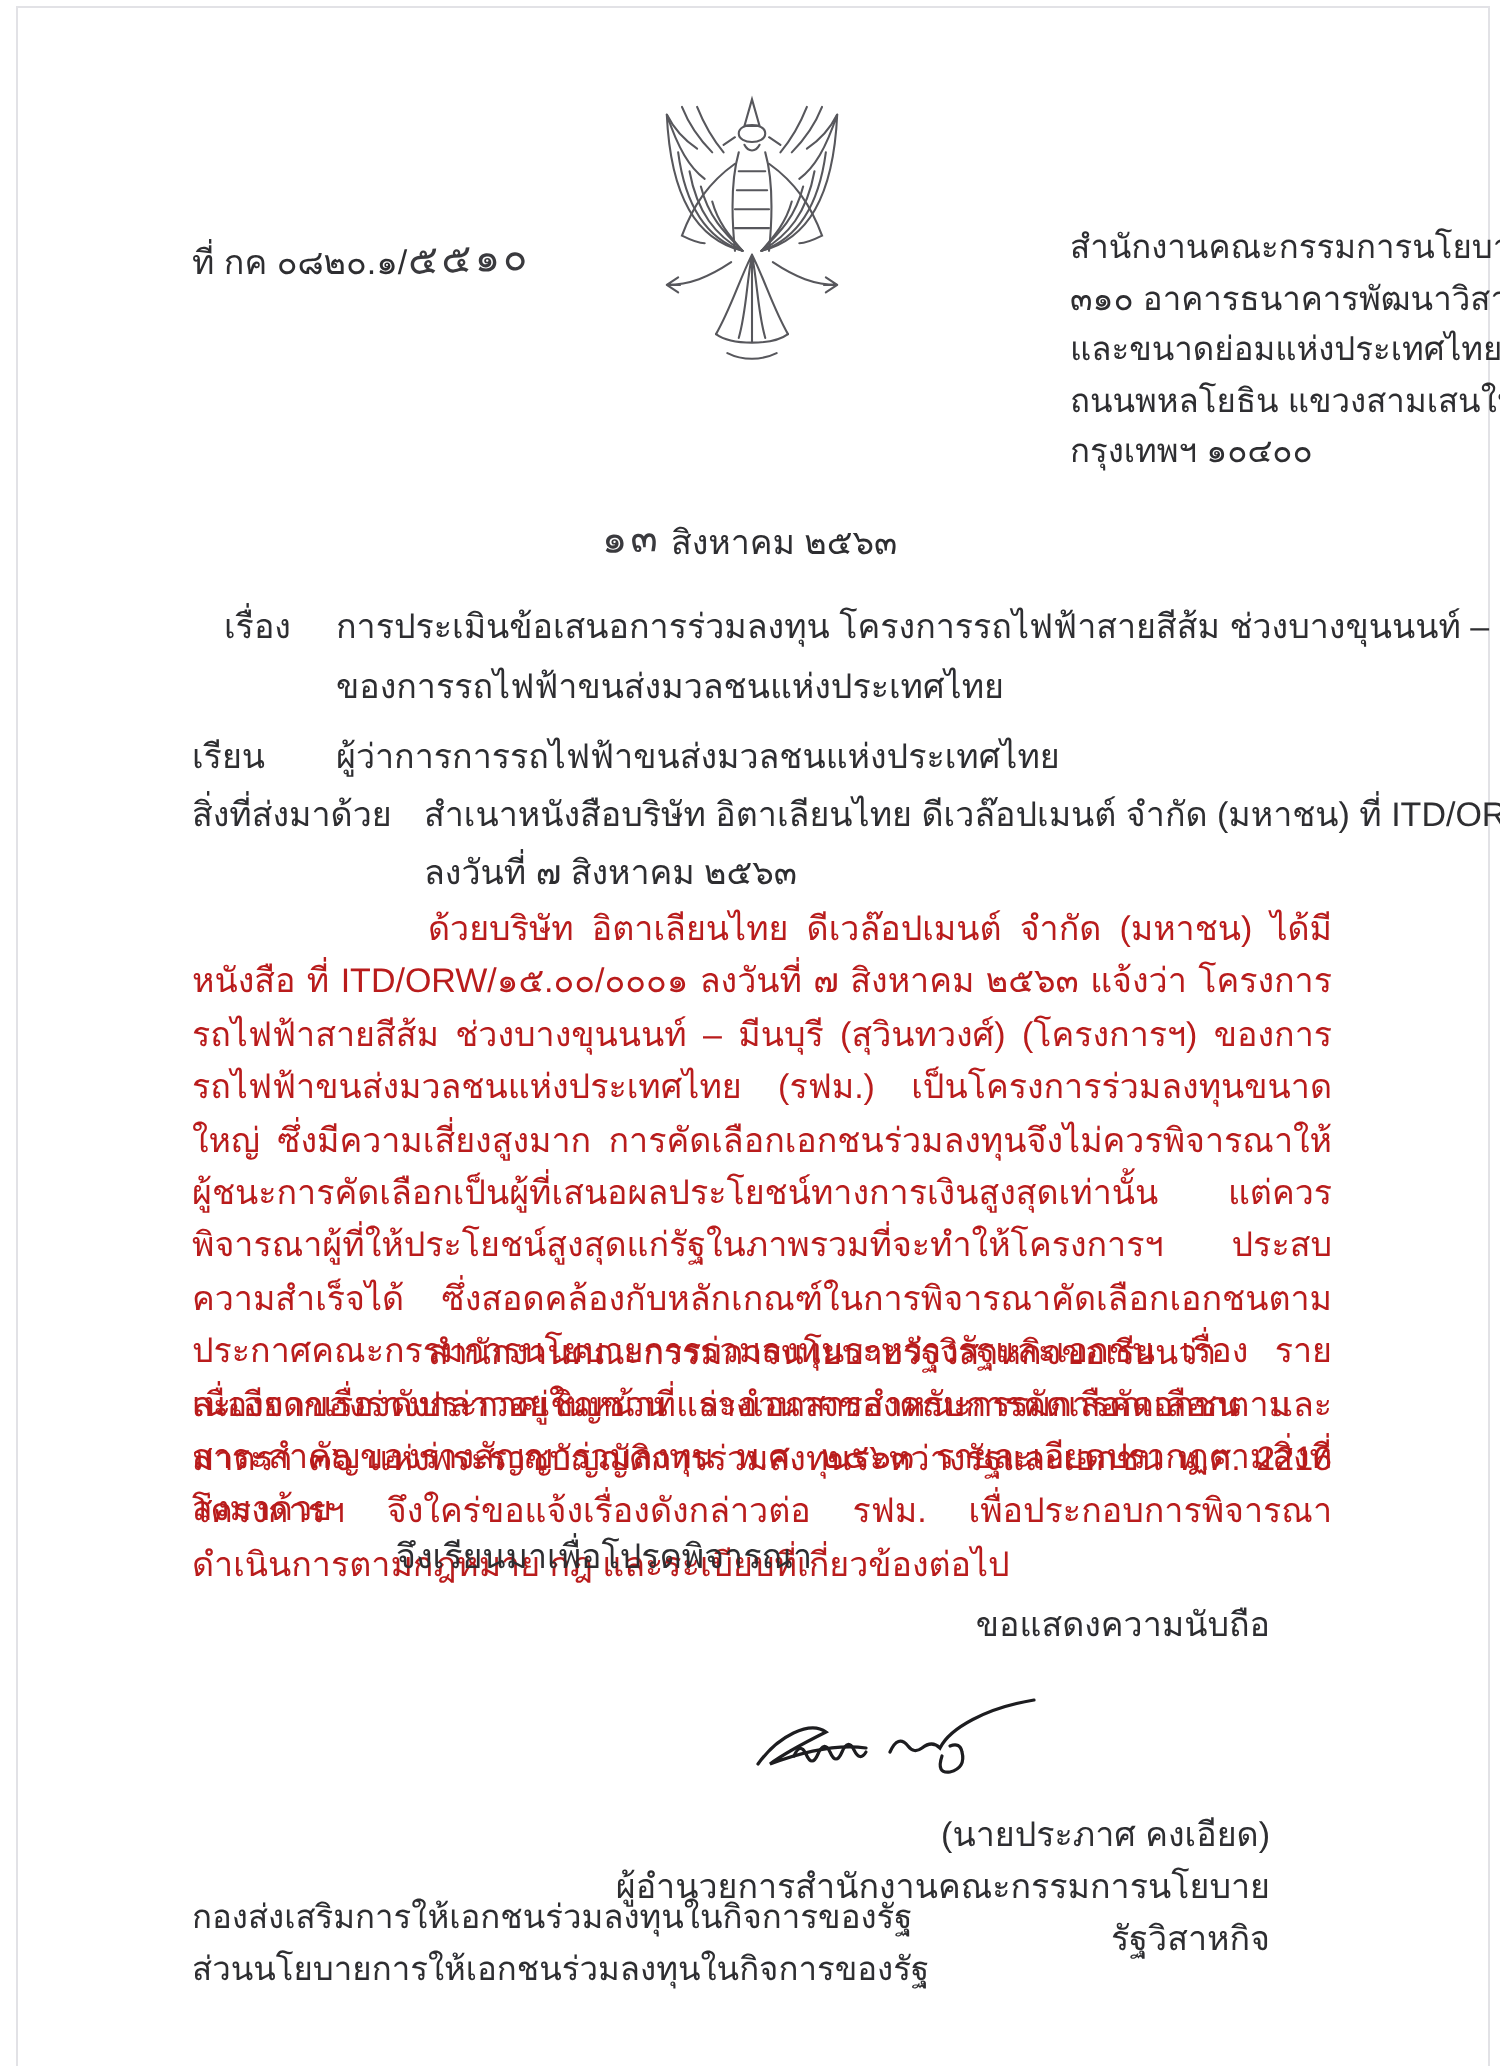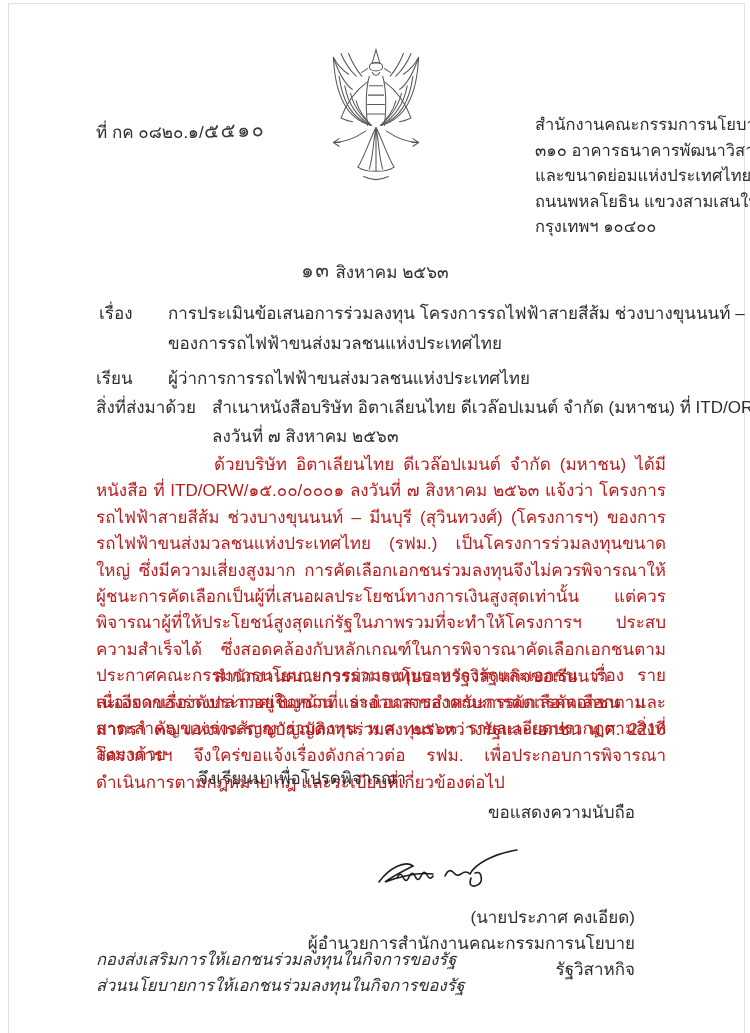--- a/index.html
+++ b/index.html
@@ -89,21 +89,21 @@
   <div>และขนาดย่อมแห่งประเทศไทย ชั้น ๒</div>
   <div>ถนนพหลโยธิน แขวงสามเสนใน เขตพญาไท</div>
   <div>กรุงเทพฯ ๑๐๔๐๐</div>
 </div>
 
 <div class="abs t center-wrap" style="left:0;top:258px;width:750px;">
   <span class="hand">๑๓</span>
   <span>สิงหาคม ๒๕๖๓</span>
 </div>
 
-<div class="abs t label" style="left:99px;top:301px;font-family:Liberation Serif, serif;">เรื่อง</div>
+<div class="abs t label" style="left:112px;top:301px;font-family:Liberation Serif, serif;">เรื่อง</div>
 <div class="abs t" style="left:168px;top:301px;">การประเมินข้อเสนอการร่วมลงทุน โครงการรถไฟฟ้าสายสีส้ม ช่วงบางขุนนนท์ – มีนบุรี (สุวินทวงศ์)</div>
 <div class="abs t" style="left:168px;top:331px;">ของการรถไฟฟ้าขนส่งมวลชนแห่งประเทศไทย</div>
 
 <div class="abs t label" style="left:96px;top:366px;">เรียน</div>
 <div class="abs t" style="left:168px;top:366px;">ผู้ว่าการการรถไฟฟ้าขนส่งมวลชนแห่งประเทศไทย</div>
 
 <div class="abs t label" style="left:96px;top:395px;">สิ่งที่ส่งมาด้วย</div>
 <div class="abs t" style="left:212px;top:395px;">สำเนาหนังสือบริษัท อิตาเลียนไทย ดีเวล๊อปเมนต์ จำกัด (มหาชน) ที่ ITD/ORW/๑๕.๐๐/๐๐๐๑</div>
 <div class="abs t" style="left:212px;top:424px;">ลงวันที่ ๗ สิงหาคม ๒๕๖๓</div>
 
@@ -122,16 +122,16 @@
         <path d="M70 32 q4 -9 9 -3 q3 4 7 1 q5 -4 9 0 C100 20 118 10 142 6"></path>
         <path d="M96 34 q-3 9 4 8 q8 -2 6 -10 q-1 -5 -6 -3"></path>
       </g>
     </svg>
   </div>
   <div style="height:6px;"></div>
   <div class="t">(นายประภาศ คงเอียด)</div>
   <div class="t">ผู้อำนวยการสำนักงานคณะกรรมการนโยบายรัฐวิสาหกิจ</div>
 </div>
 
-<div class="abs footer" style="left:96px;top:946px;font-style:italic;">
+<div class="abs footer" style="left:96px;top:946px;">
   <div>กองส่งเสริมการให้เอกชนร่วมลงทุนในกิจการของรัฐ</div>
   <div>ส่วนนโยบายการให้เอกชนร่วมลงทุนในกิจการของรัฐ</div>
 </div>
 
 </body></html>

